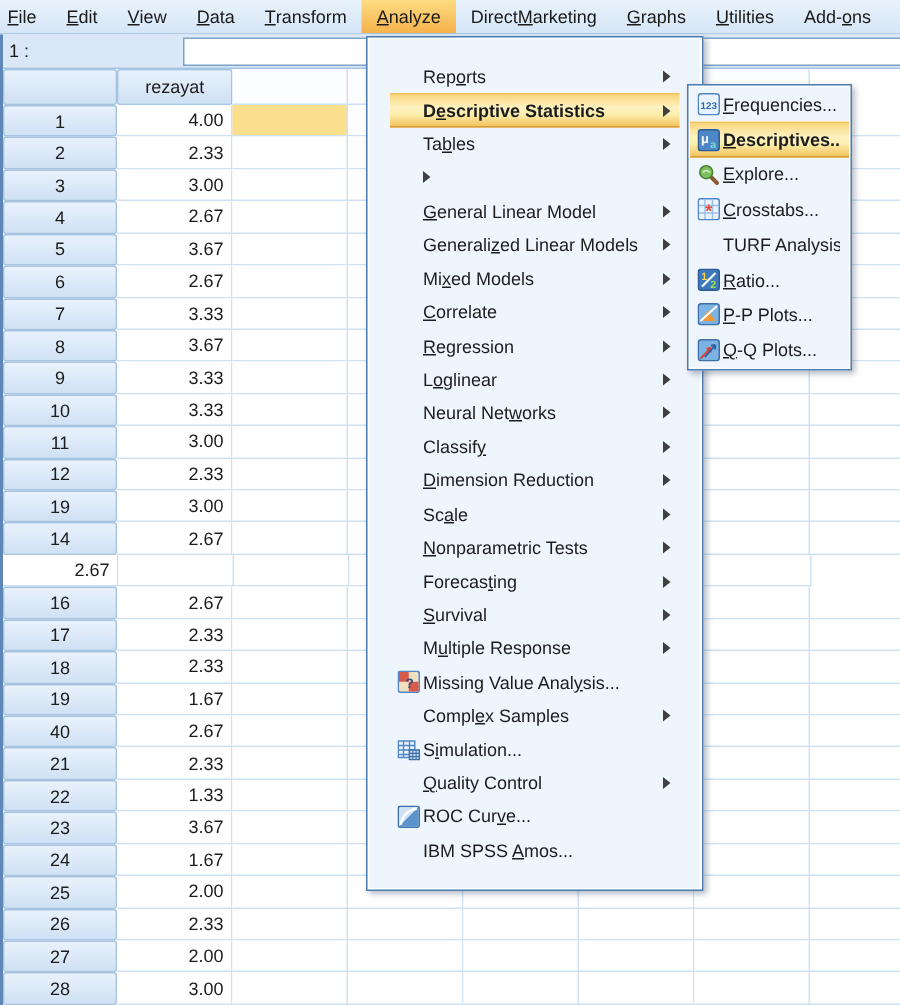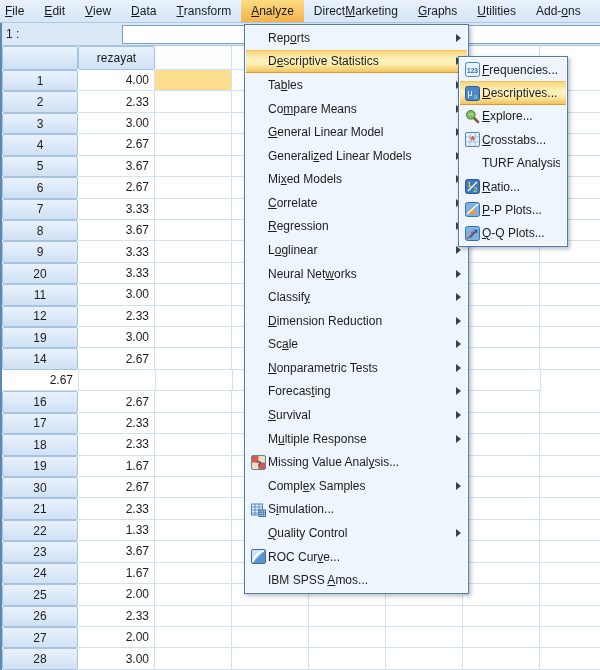--- a/index.html
+++ b/index.html
@@ -46,29 +46,29 @@
   .hblank{background:#fbfdff;border-right:1px solid var(--grid-line);
     border-bottom:1px solid var(--grid-line);box-sizing:border-box;}
 
   .left-edge{position:absolute;left:0;top:23px;width:2px;height:647px;
     background:#5f87b5;z-index:5;}
 
   
   .dropdown{position:absolute;left:244px;top:24px;width:225px;height:570px;
     background:var(--menu-fill);border:1px solid var(--menu-border);
     box-shadow:2px 2px 4px rgba(50,70,100,.35), inset 0 0 0 1px #fff;
-    display:flex;flex-direction:column;z-index:10;box-sizing:border-box;padding:1px;}
+    display:flex;flex-direction:column;z-index:10;box-sizing:border-box;padding:15px;}
   .submenu{position:absolute;left:458px;top:56px;width:110px;height:191px;
     background:var(--menu-fill);border:1px solid var(--menu-border);
     box-shadow:2px 2px 4px rgba(50,70,100,.35), inset 0 0 0 1px #fff;
     display:flex;flex-direction:column;z-index:20;box-sizing:border-box;padding:1px;}
   .dmi{flex:1;display:flex;align-items:center;padding:0 6px 0 3px;
     font-size:12px;color:#1c1c1c;min-height:0;white-space:nowrap;}
   .dmi.hl{background:linear-gradient(180deg,#f8d272 0%,var(--menu-item-highlight) 42%,#fcefae 62%,#f2bd55 100%);
-    box-shadow:inset 0 1px 0 #eec35f, inset 0 -1px 0 #d99b33;}
+    box-shadow:inset 0 1px 0 #eec35f, inset 0 -1px 0 #d99b33;font-weight:bold;}
   .dmi .gut{width:19px;height:15px;flex:none;display:flex;align-items:center;justify-content:center;}
   .dmi .gut svg{width:15px;height:15px;display:block;}
   .dmi .lbl{flex:1;overflow:hidden;}
   .dmi .lbl u{text-decoration:underline;}
   .arr{width:0;height:0;border-left:5px solid #3f3f3f;
     border-top:4px solid transparent;border-bottom:4px solid transparent;flex:none;}
 </style>
 </head>
 <body>
 
@@ -186,21 +186,21 @@
         <div class="btn rh">9</div>
         <div class="cell colw val">3.33</div>
         <div class="cell colw"></div>
         <div class="cell colw"></div>
         <div class="cell colw"></div>
         <div class="cell colw"></div>
         <div class="cell colw"></div>
         <div class="cell colw"></div>
       </div>
       <div class="grow">
-        <div class="btn rh">20</div>
+        <div class="btn rh">10</div>
         <div class="cell colw val">3.33</div>
         <div class="cell colw"></div>
         <div class="cell colw"></div>
         <div class="cell colw"></div>
         <div class="cell colw"></div>
         <div class="cell colw"></div>
         <div class="cell colw"></div>
       </div>
       <div class="grow">
         <div class="btn rh">11</div>
@@ -285,21 +285,21 @@
         <div class="btn rh">19</div>
         <div class="cell colw val">1.67</div>
         <div class="cell colw"></div>
         <div class="cell colw"></div>
         <div class="cell colw"></div>
         <div class="cell colw"></div>
         <div class="cell colw"></div>
         <div class="cell colw"></div>
       </div>
       <div class="grow">
-        <div class="btn rh">30</div>
+        <div class="btn rh">40</div>
         <div class="cell colw val">2.67</div>
         <div class="cell colw"></div>
         <div class="cell colw"></div>
         <div class="cell colw"></div>
         <div class="cell colw"></div>
         <div class="cell colw"></div>
         <div class="cell colw"></div>
       </div>
       <div class="grow">
         <div class="btn rh">21</div>
@@ -395,21 +395,20 @@
         <div class="lbl">D<u>e</u>scriptive Statistics</div>
         <div class="arr"></div>
       </div>
       <div class="dmi">
         <div class="gut"></div>
         <div class="lbl">Ta<u>b</u>les</div>
         <div class="arr"></div>
       </div>
       <div class="dmi">
         <div class="gut"></div>
-        <div class="lbl">Co<u>m</u>pare Means</div>
         <div class="arr"></div>
       </div>
       <div class="dmi">
         <div class="gut"></div>
         <div class="lbl"><u>G</u>eneral Linear Model</div>
         <div class="arr"></div>
       </div>
       <div class="dmi">
         <div class="gut"></div>
         <div class="lbl">Generali<u>z</u>ed Linear Models</div>

